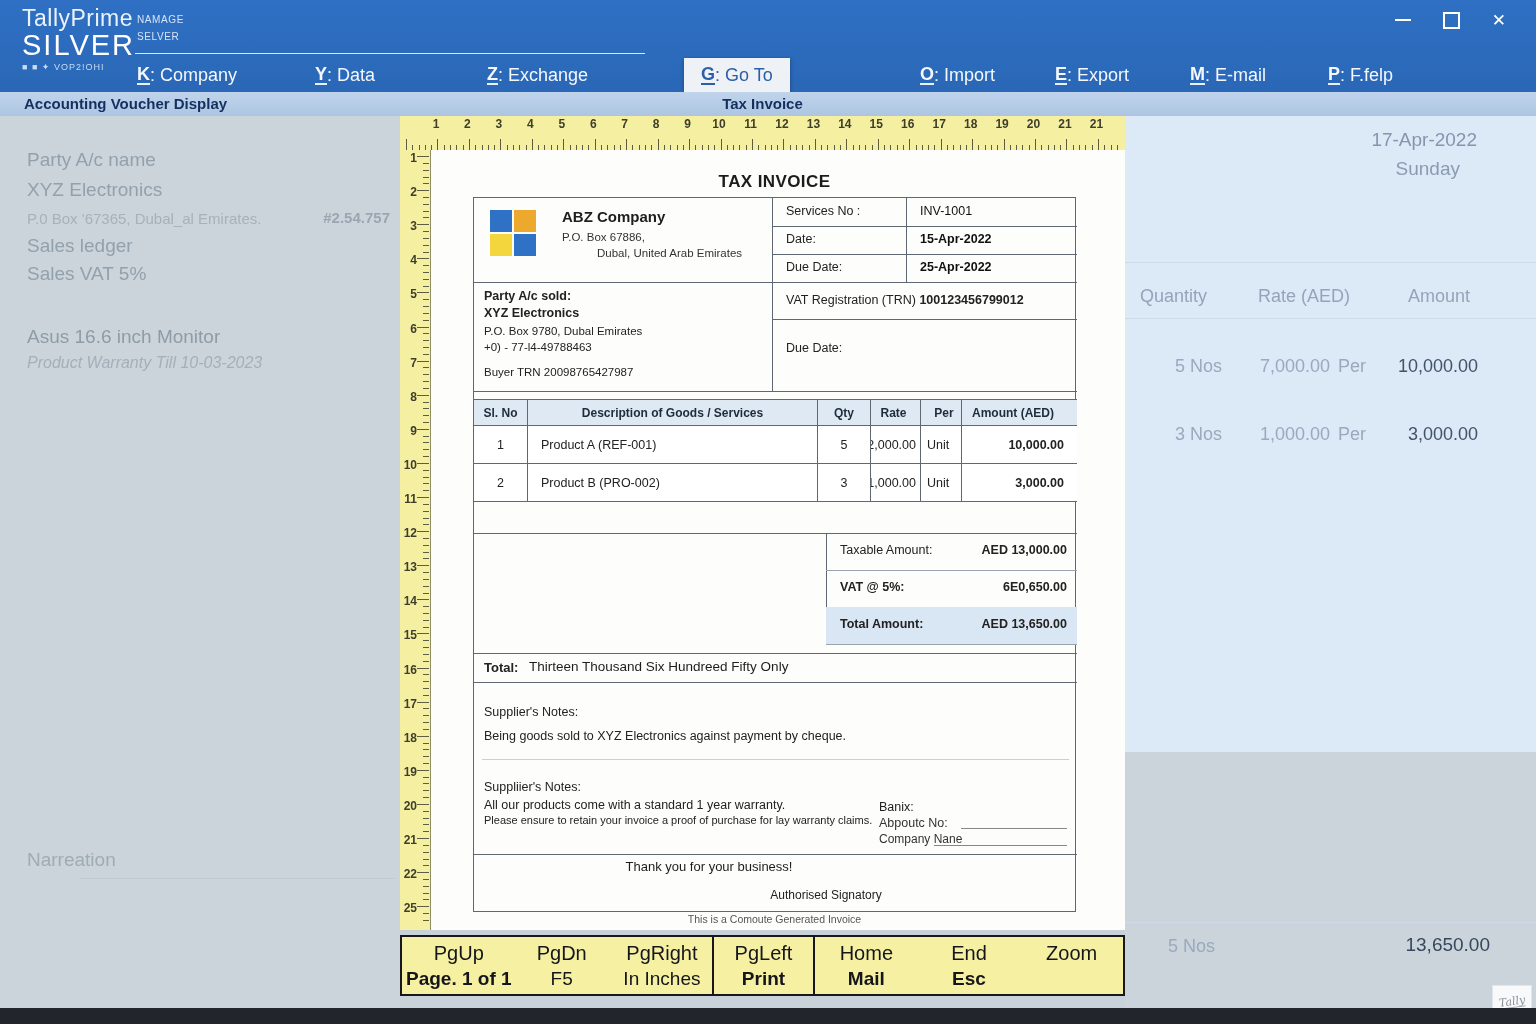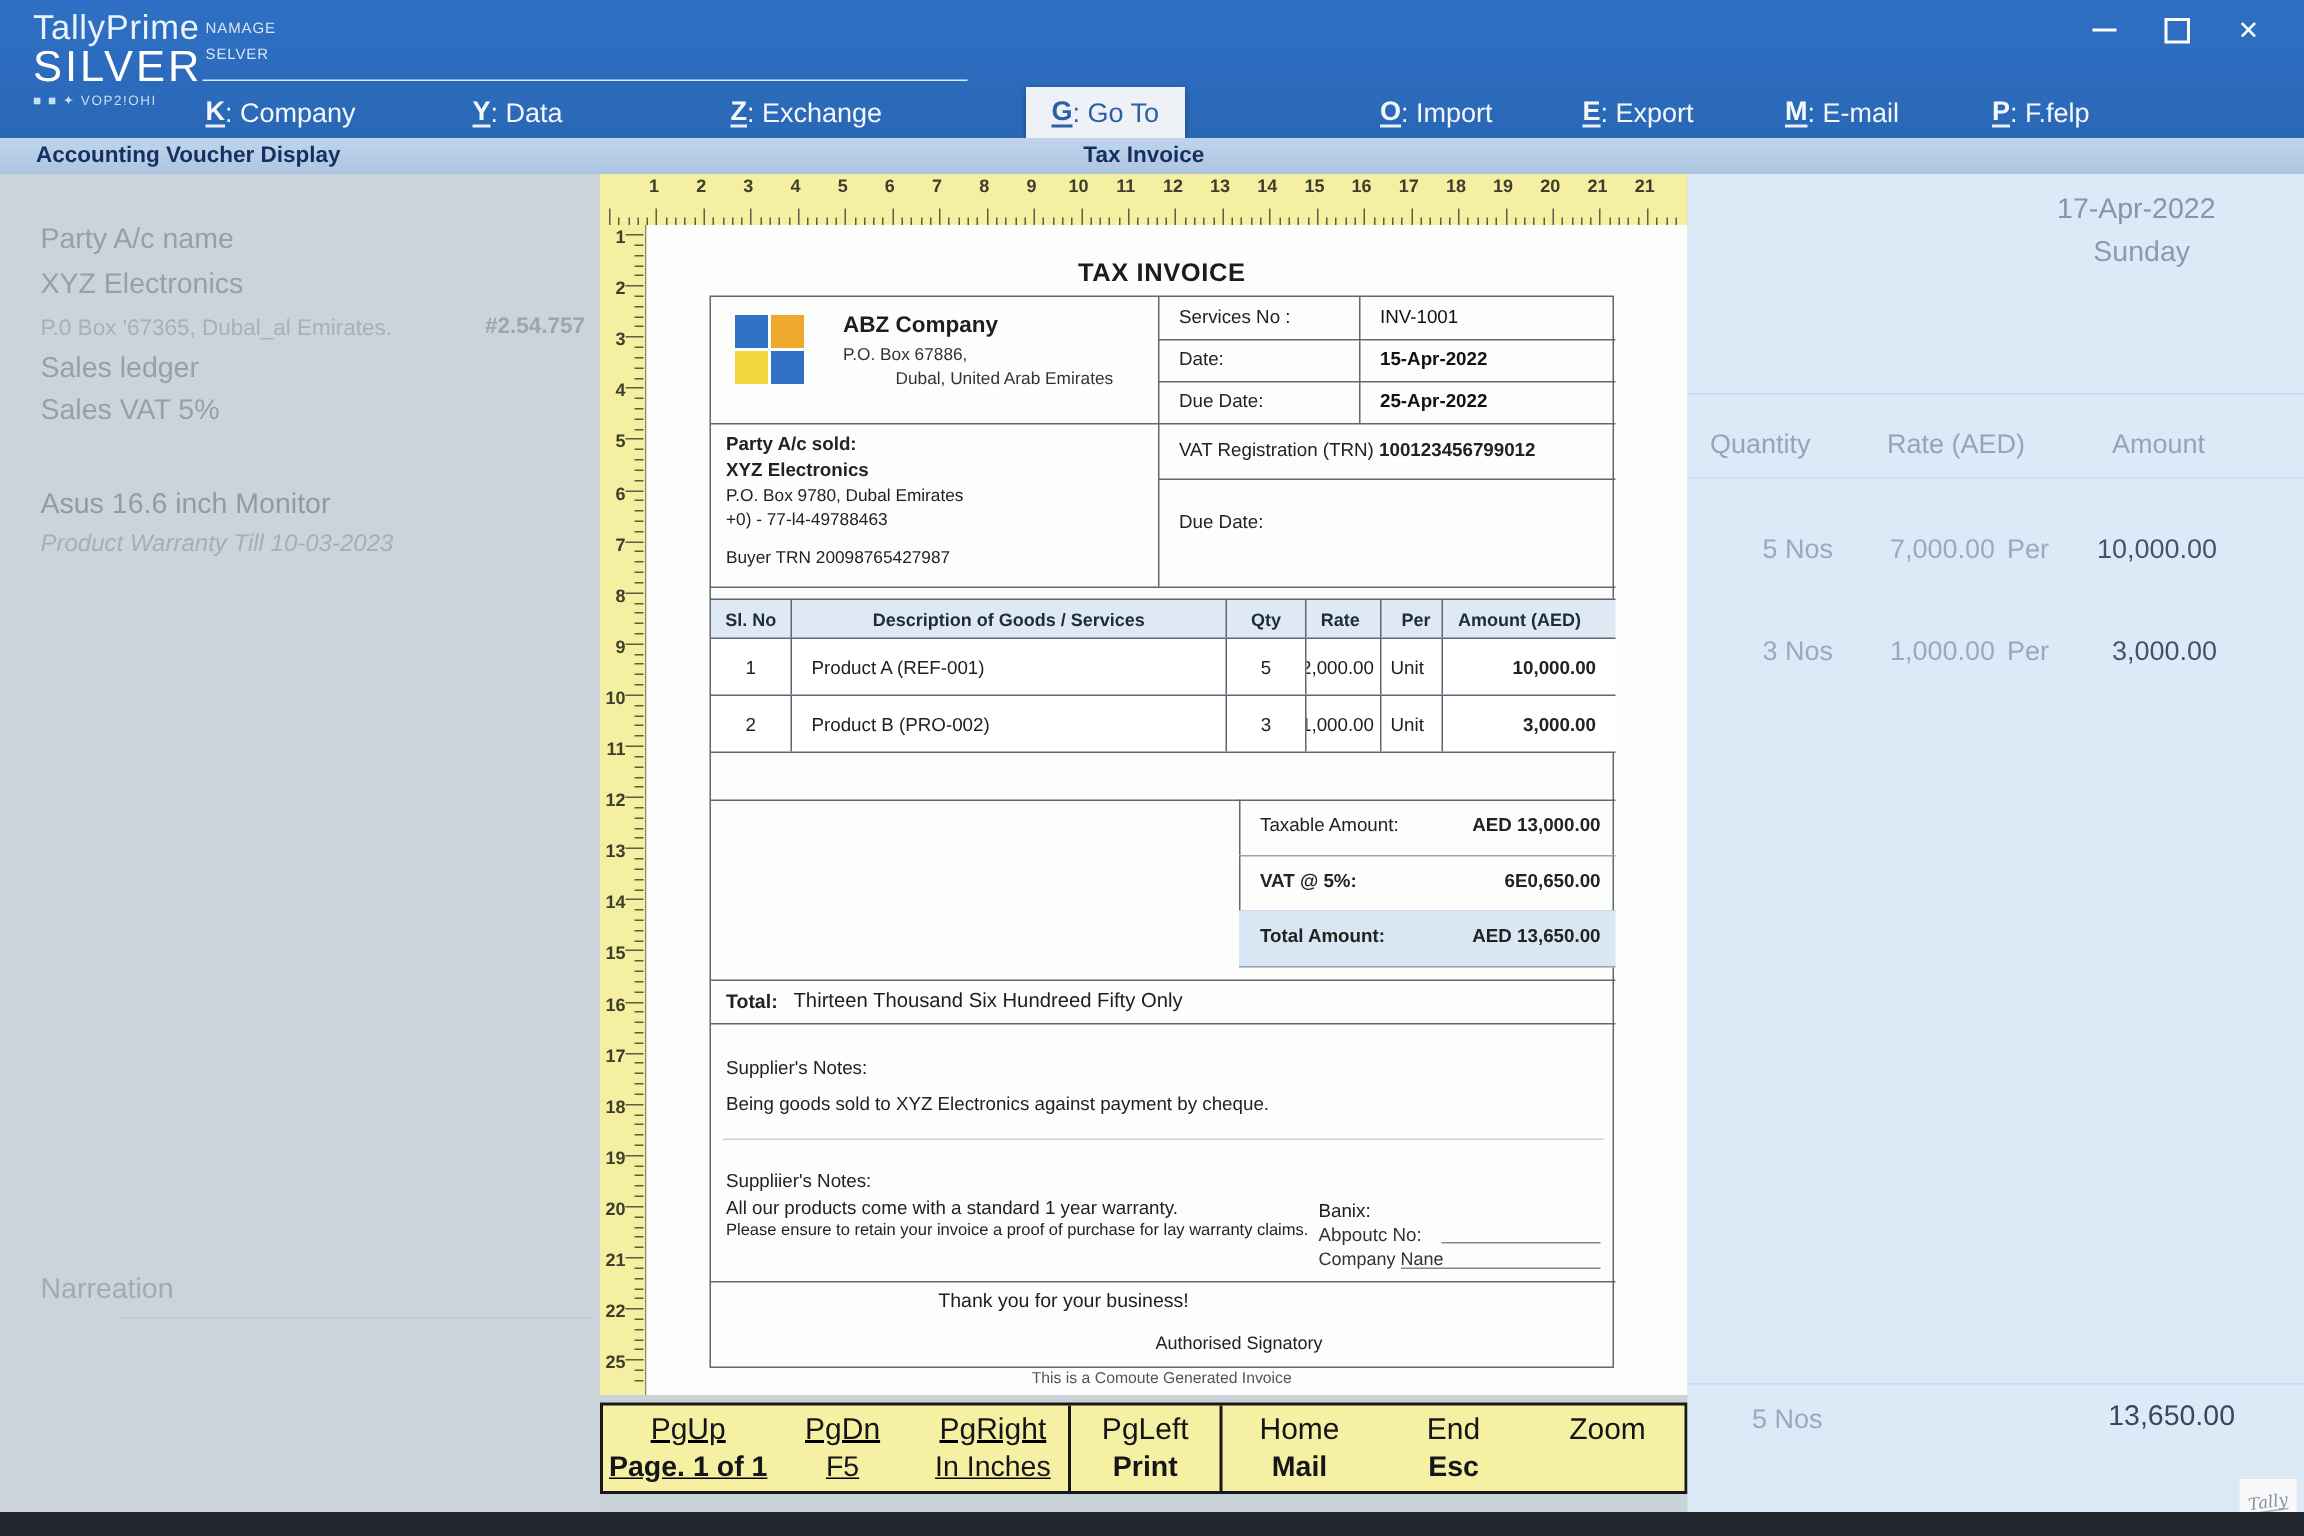--- a/index.html
+++ b/index.html
@@ -134,35 +134,35 @@
   .blank-line { position:absolute; height:1px; background:#888; }
   .thanks { left:35px; top:661px; width:400px; text-align:center; font-size:13px; color:#1d1d1d; white-space:normal; }
   .signatory { left:252px; top:690px; width:200px; text-align:center; font-size:12px; color:#222; }
   .paper-footer { position:absolute; left:42px; top:763px; width:603px; text-align:center;
     font-size:10.5px; color:#555; }
 
   
   .toolbar { position:absolute; left:0; top:819px; width:725px; height:61px; box-sizing:border-box;
     background:#f5f0a2; border:2px solid #17171c; display:flex; }
   .tb-group { display:flex; box-sizing:border-box; border-right:2px solid #17171c; }
-  .tb-group:nth-child(1){width:312px;text-decoration:underline;} .tb-group:nth-child(2){width:101px;}
+  .tb-group:nth-child(1){width:312px;} .tb-group:nth-child(2){width:101px;}
   .tb-group:nth-child(3){flex:1; border-right:none;}
   .tb-item { flex:1; display:flex; flex-direction:column; justify-content:space-between;
     align-items:center; padding:5px 0 4px; }
   .tb-top { font-size:20px; color:#15151a; }
   .tb-bottom { font-size:19px; color:#15151a; min-height:22px; }
   .tb-group:nth-child(1) .tb-item:nth-child(1) { align-items:flex-start; padding-left:4px; }
   .tb-group:nth-child(1) .tb-item:nth-child(1) .tb-top { align-self:center; }
   .tb-group:nth-child(1) .tb-item:nth-child(1) .tb-bottom { font-weight:700; white-space:nowrap; }
   .tb-group:nth-child(2) .tb-bottom { font-weight:700; }
   .tb-group:nth-child(3) .tb-item:nth-child(1) .tb-bottom,
   .tb-group:nth-child(3) .tb-item:nth-child(2) .tb-bottom { font-weight:700; }
 
   
-  .right-panel { position:absolute; left:1125px; top:116px; width:411px; height:892px; background:#dce9f7; }
+  .right-panel { position:absolute; left:1125px; top:116px; width:411px; height:636px; background:#dce9f7; }
   .rp { position:absolute; white-space:nowrap; }
   .rp-date { right:59px; top:13px; font-size:19px; color:#8496ae; }
   .rp-day  { right:76px; top:42px; font-size:19px; color:#8a9bb2; }
   .rp-sep { position:absolute; left:0; width:411px; height:1px; background:#ccdaeb; }
   .rp-h { font-size:18px; color:#94a4ba; top:170px; }
   .rp-h1 { left:15px; } .rp-h2 { left:133px; } .rp-h3 { left:283px; }
   .rp-row-qty, .rp-row-rate { font-size:18px; color:#9aa9be; text-align:right; position:absolute; }
   .rp-row-per { font-size:18px; color:#9aa9be; position:absolute; }
   .rp-row-amt { font-size:18px; color:#42536c; text-align:right; position:absolute; }
   .rp-tot-qty { left:43px; top:820px; font-size:18px; color:#9aa9be; }

